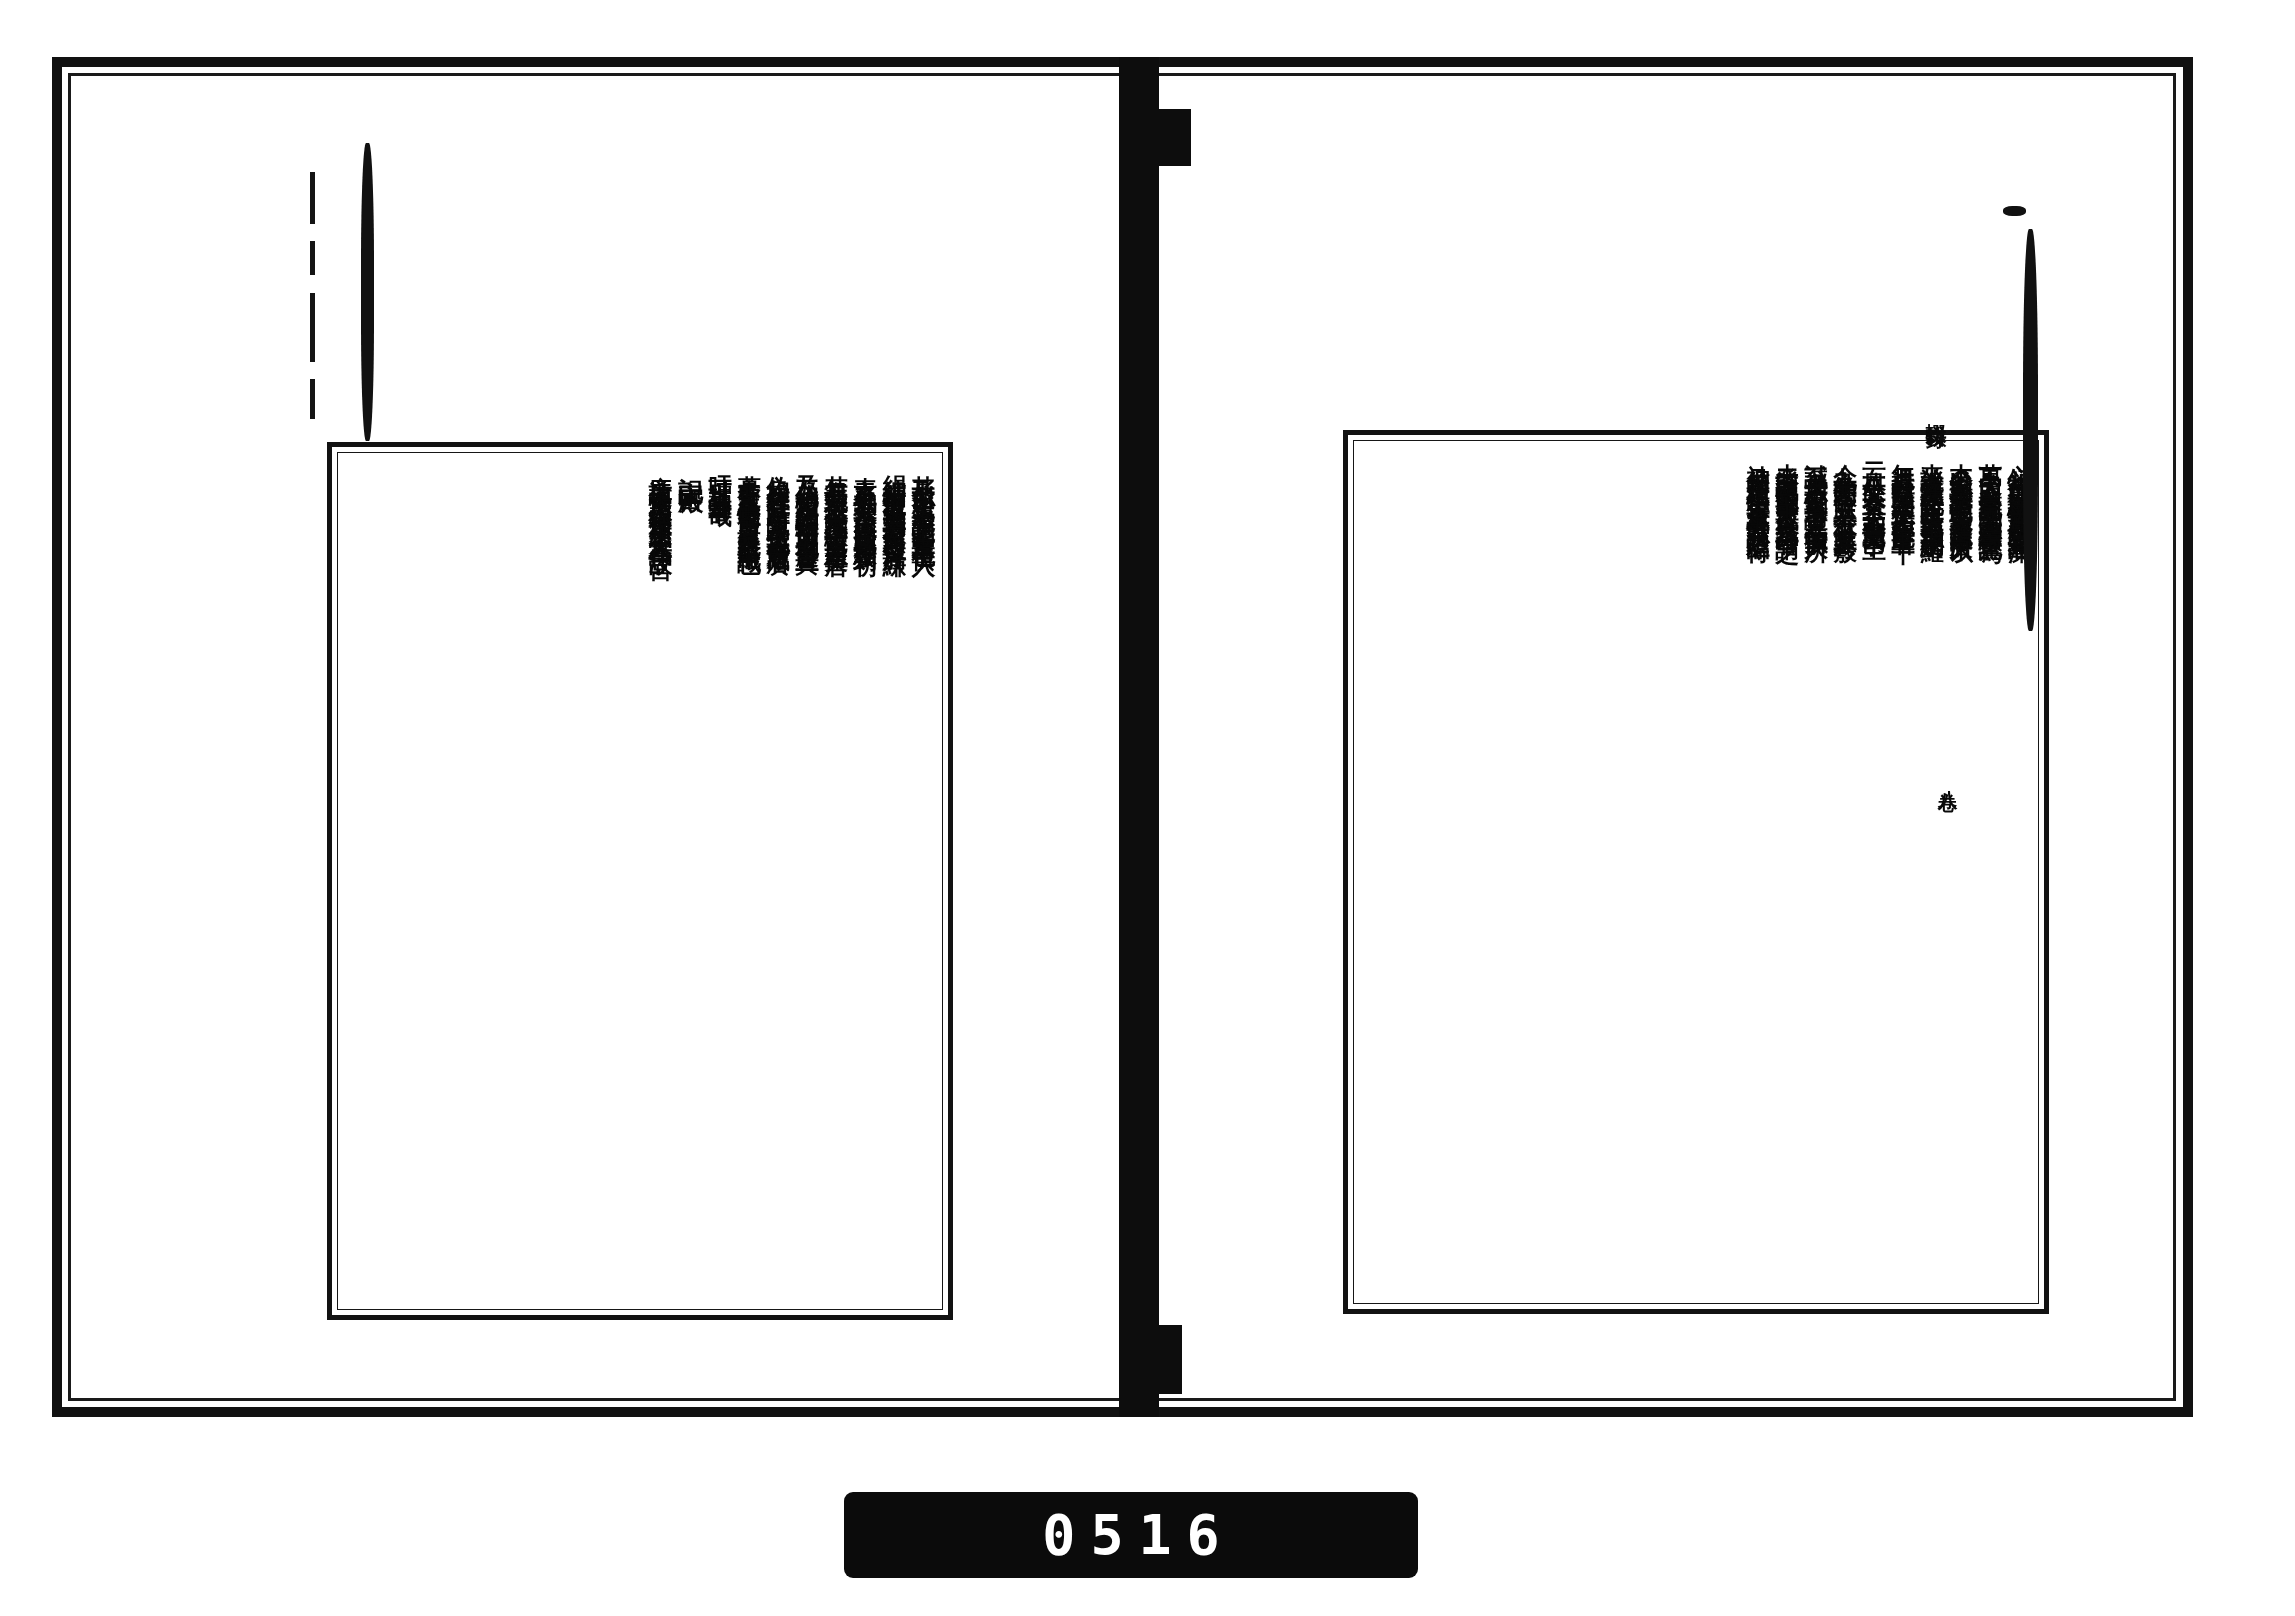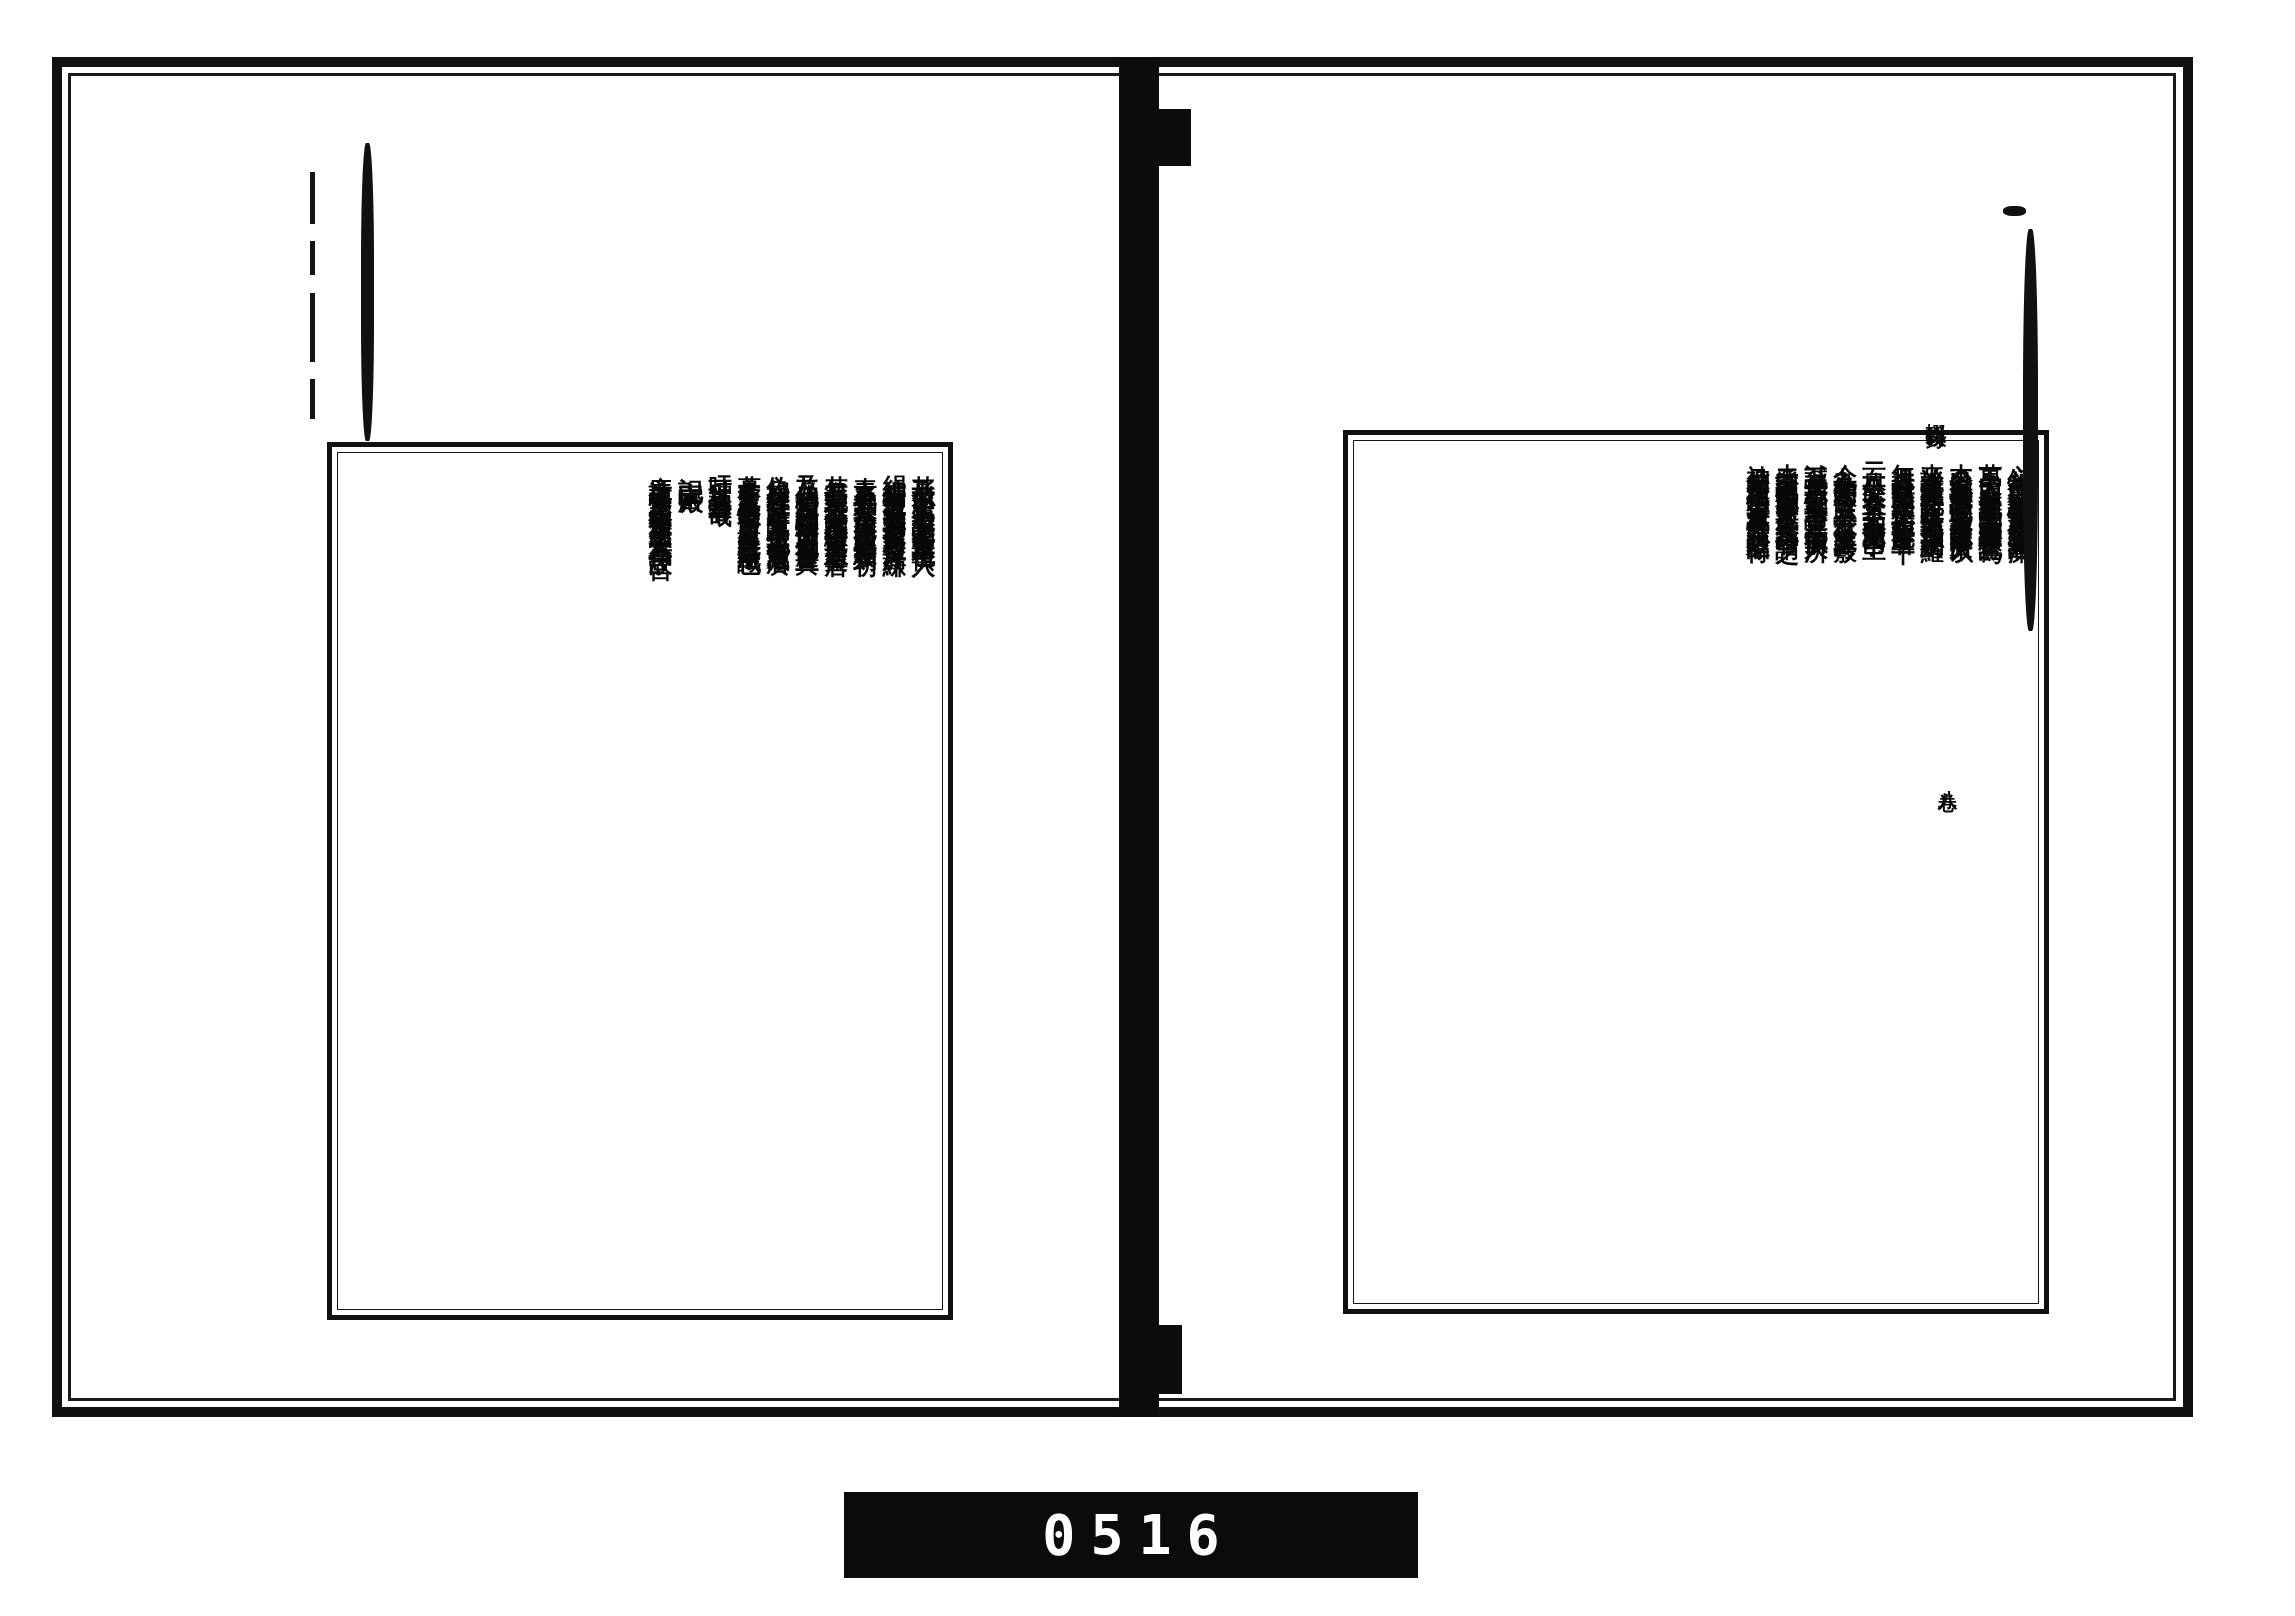--- a/index.html
+++ b/index.html
@@ -203,20 +203,21 @@
   .filmstrip {
     position: absolute;
     left: 844px;
     top: 1492px;
     width: 574px;
     height: 86px;
     background: #0b0b0b;
     display: flex;
     align-items: center;
     justify-content: center;
+    border-radius: 9px;
   }
   .filmstrip .digits {
     font-family: "DejaVu Sans Mono", monospace;
     font-size: 55px;
     letter-spacing: 15px;
     color: #ffffff;
     font-weight: 700;
     padding-left: 15px;
   }
 

